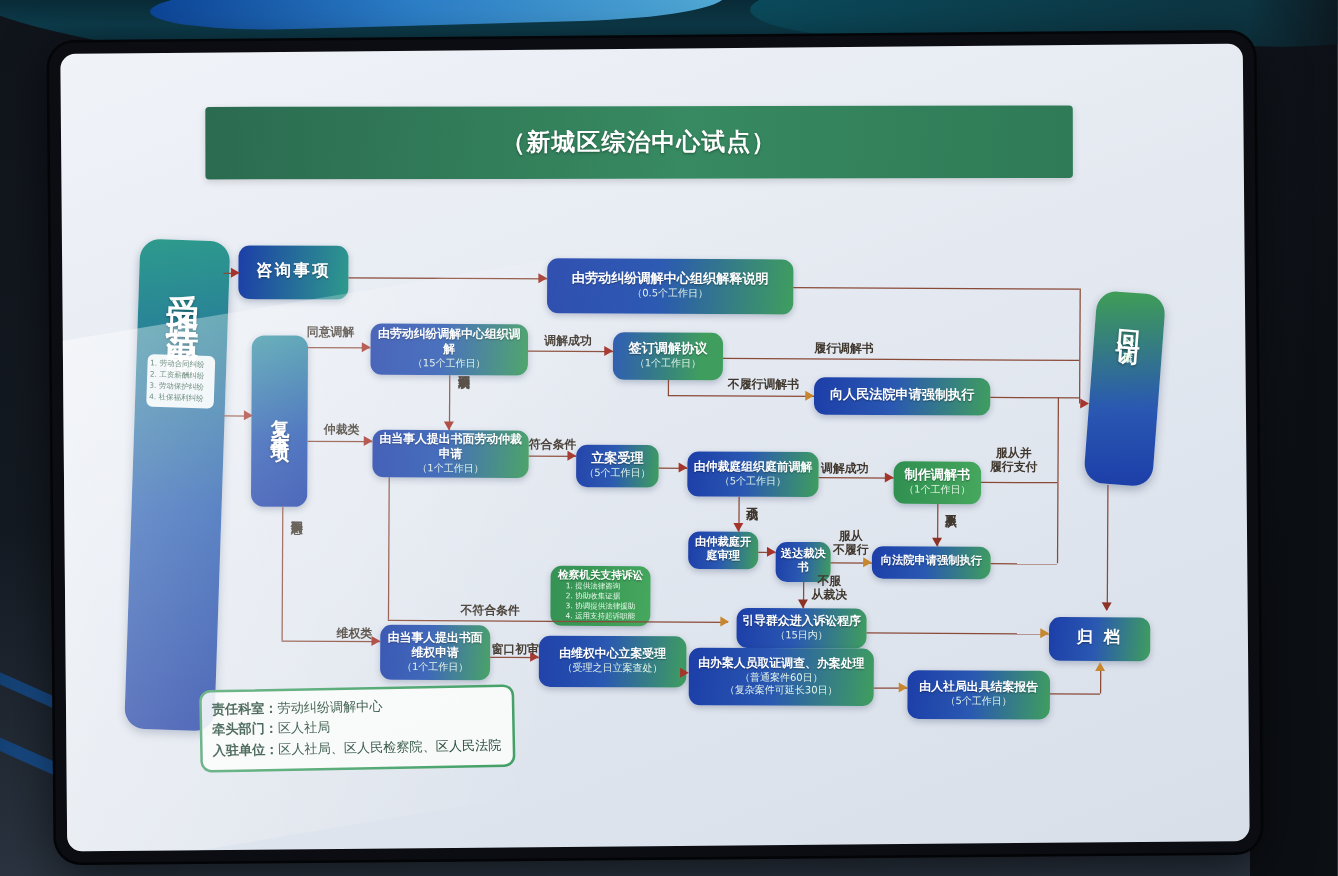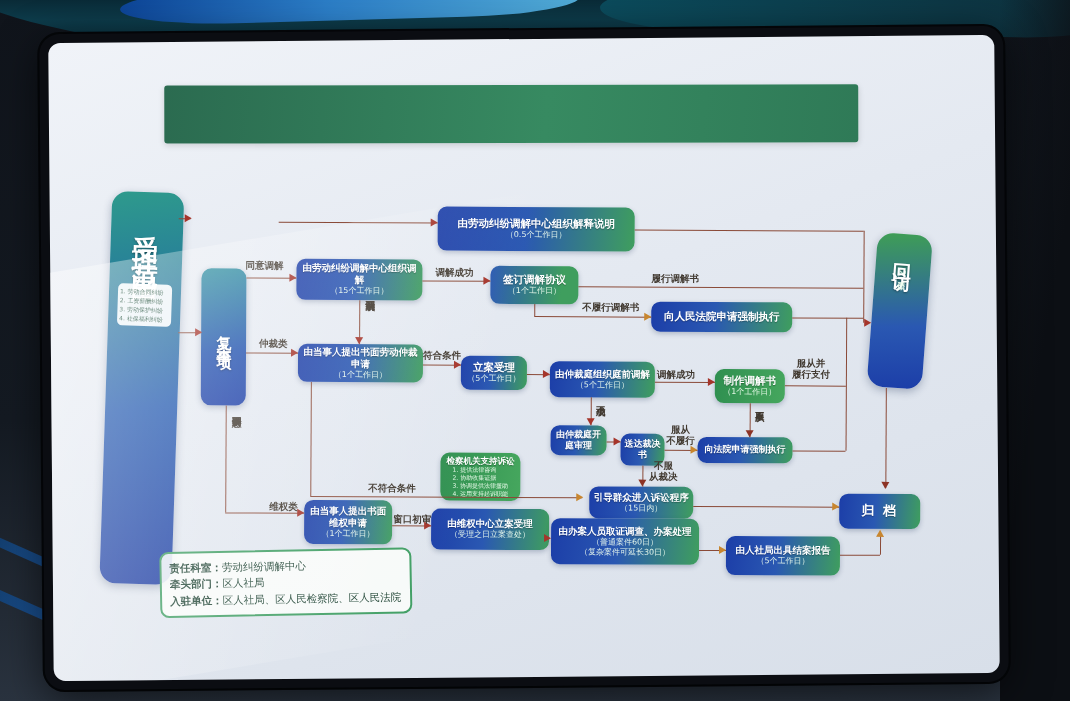--- a/index.html
+++ b/index.html
@@ -127,37 +127,41 @@
 <div class="deco-teal"></div>
 <div class="shelf1"></div>
 <div class="shelf2"></div>
 <div class="side-dark"></div>
 
 <div class="screen">
  <div class="panel">
   <div class="chart">
 
     <div class="title-band">
+      <span class="title-paren">（新城区综治中心试点）</span>
     </div>
 
     <div class="vbanner p-banner">
       <div class="vtext">受理范围</div>
       <div class="scope-list">
         <div>1. 劳动合同纠纷</div>
         <div>2. 工资薪酬纠纷</div>
         <div>3. 劳动保护纠纷</div>
         <div>4. 社保福利纠纷</div>
       </div>
     </div>
 
     <div class="vbanner p-visit">
       <div class="vtext">回访</div>
       <div class="vsub">（2个工作日）</div>
     </div>
 
+    <div class="node p-consult">
+      <div class="nl lg">咨询事项</div>
+    </div>
     <div class="p-complex">
       <div class="vtext">复杂事项</div>
     </div>
     <div class="node p-explain">
       <div class="nl">由劳动纠纷调解中心组织解释说明</div>
       <div class="ns">（0.5个工作日）</div>
     </div>
     <div class="node p-mediate">
       <div class="nl sm">由劳动纠纷调解中心组织调解</div>
       <div class="ns">（15个工作日）</div>

